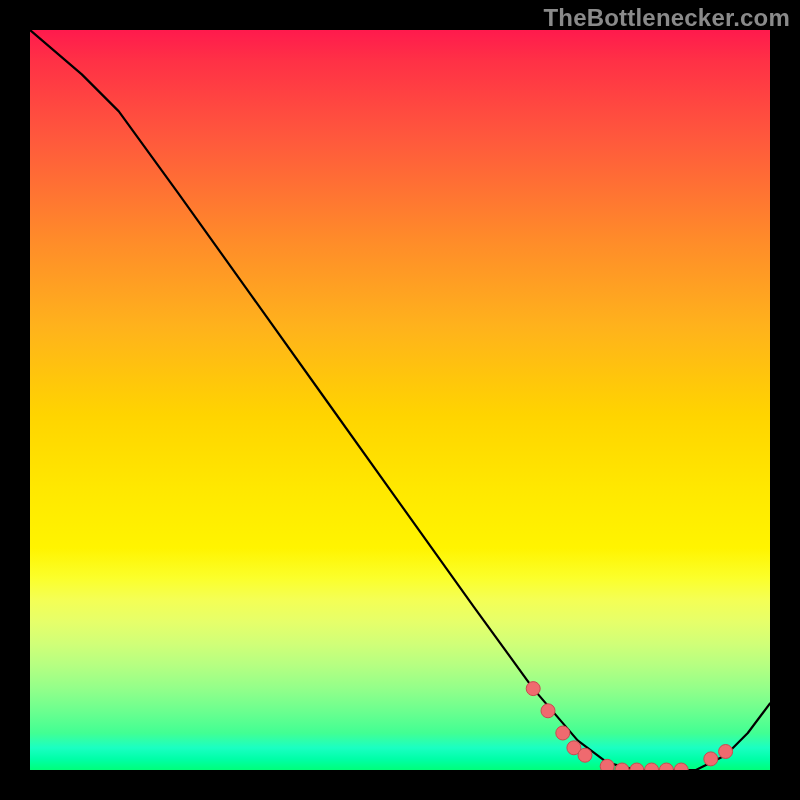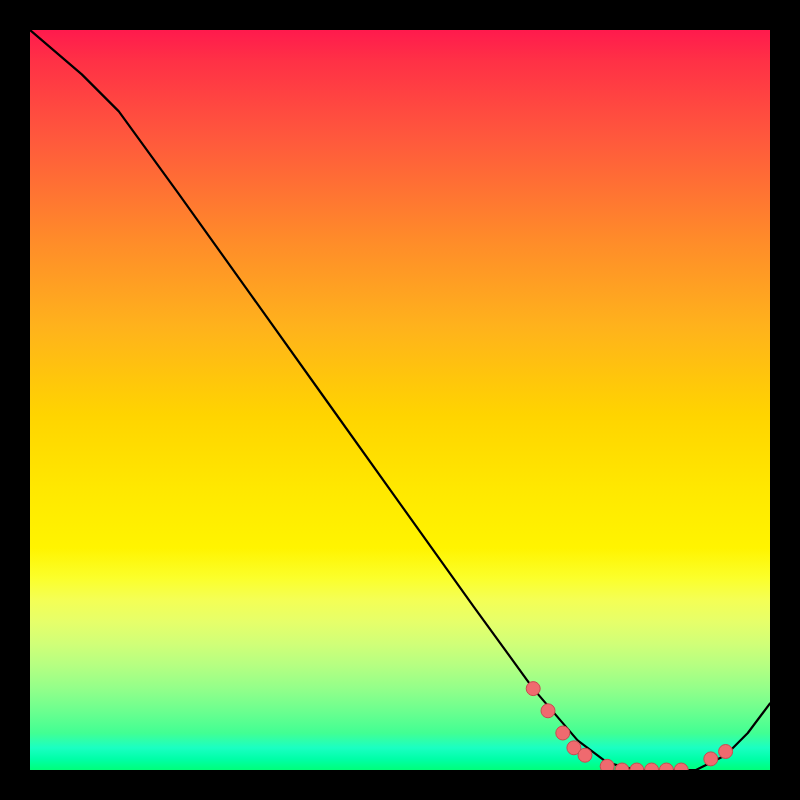--- a/index.html
+++ b/index.html
@@ -70,20 +70,21 @@
   .dot {
     fill: #ef6a6f;
     stroke: #c94a50;
     stroke-width: 1;
   }
 </style>
 </head>
 <body>
 
 <div class="wrap">
+  <div class="attribution">TheBottlenecker.com</div>
 
   <div class="plot">
     <div class="gradient"></div>
     <svg class="curve-svg" viewBox="0 0 740 740" preserveAspectRatio="none">
       <path id="curve" class="curve-path" d="M0.00 0.00 L51.80 44.40 L88.80 81.40 L148.00 162.80 L222.00 266.40 L296.00 370.00 L370.00 473.60 L444.00 577.20 L503.20 658.60 L547.60 710.40 L577.20 732.60 L606.80 740.00 L636.40 740.00 L666.00 740.00 L695.60 725.20 L717.80 703.00 L740.00 673.40"></path>
       <g id="dots">
           <circle cx="503.20" cy="658.60" r="7" class="dot"></circle>
           <circle cx="518.00" cy="680.80" r="7" class="dot"></circle>
           <circle cx="532.80" cy="703.00" r="7" class="dot"></circle>
           <circle cx="543.90" cy="717.80" r="7" class="dot"></circle>

